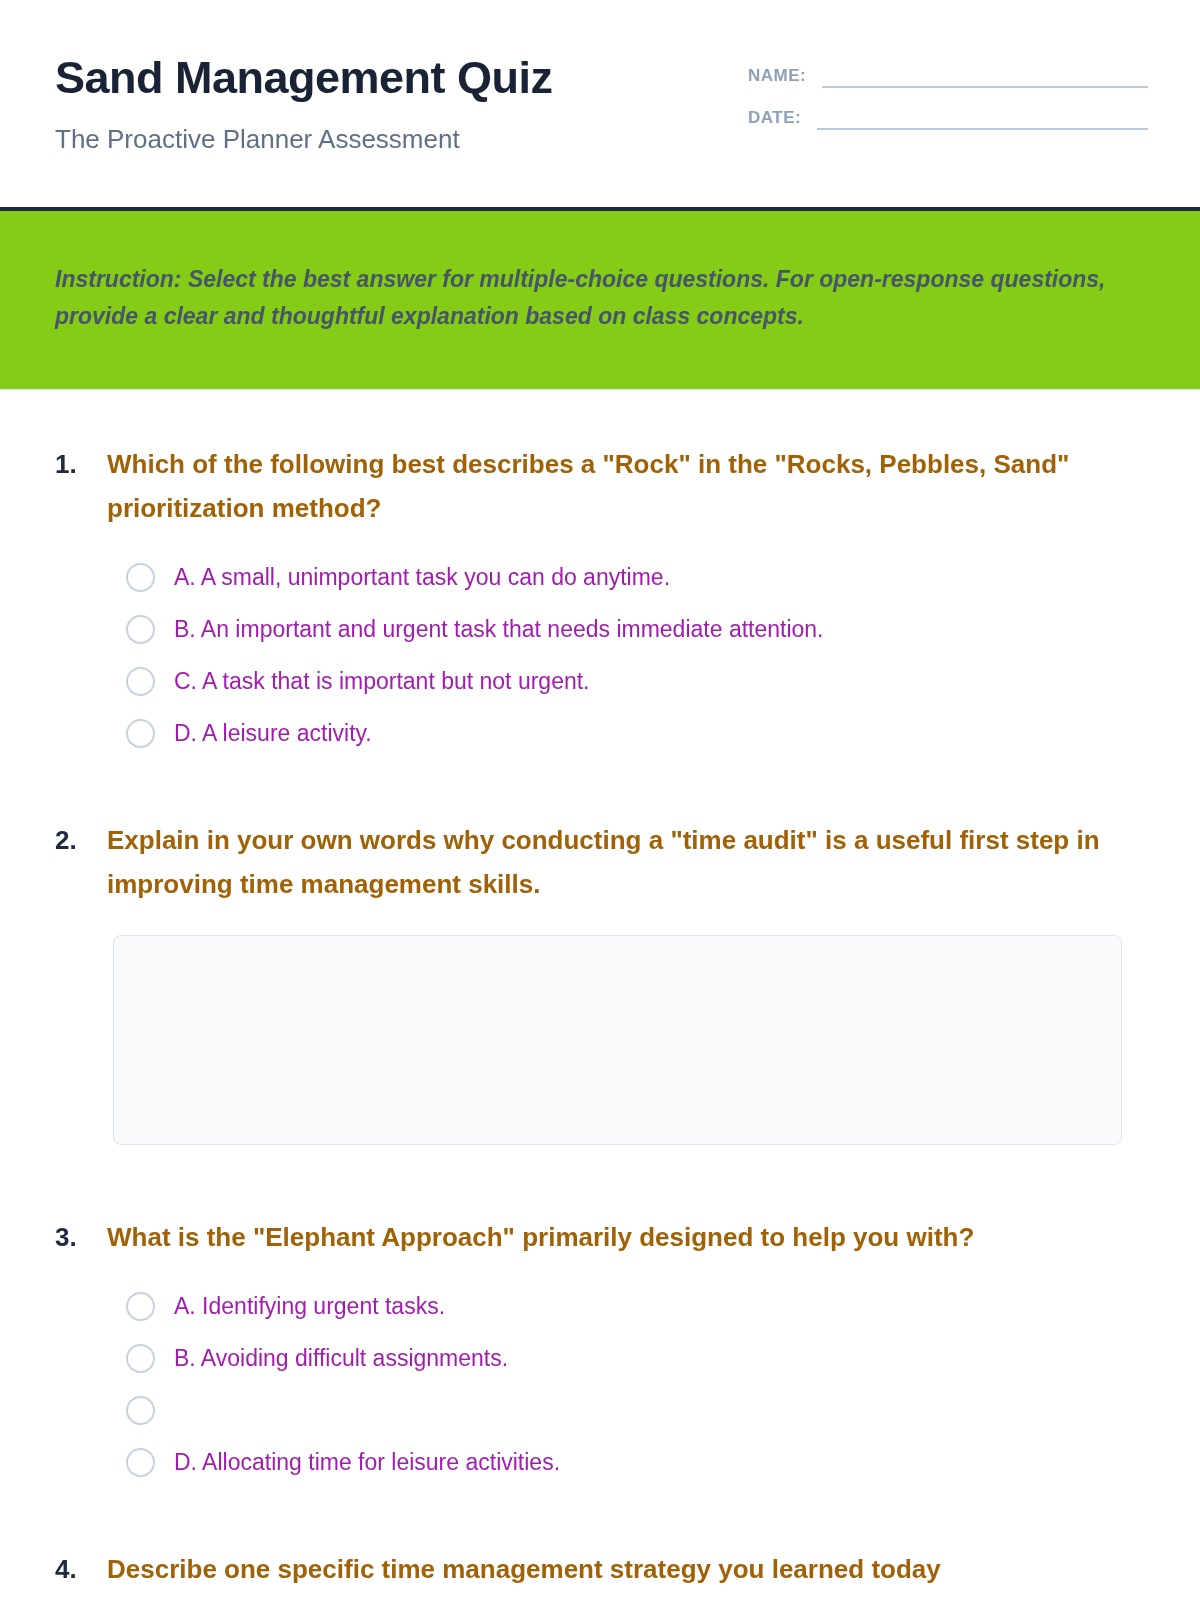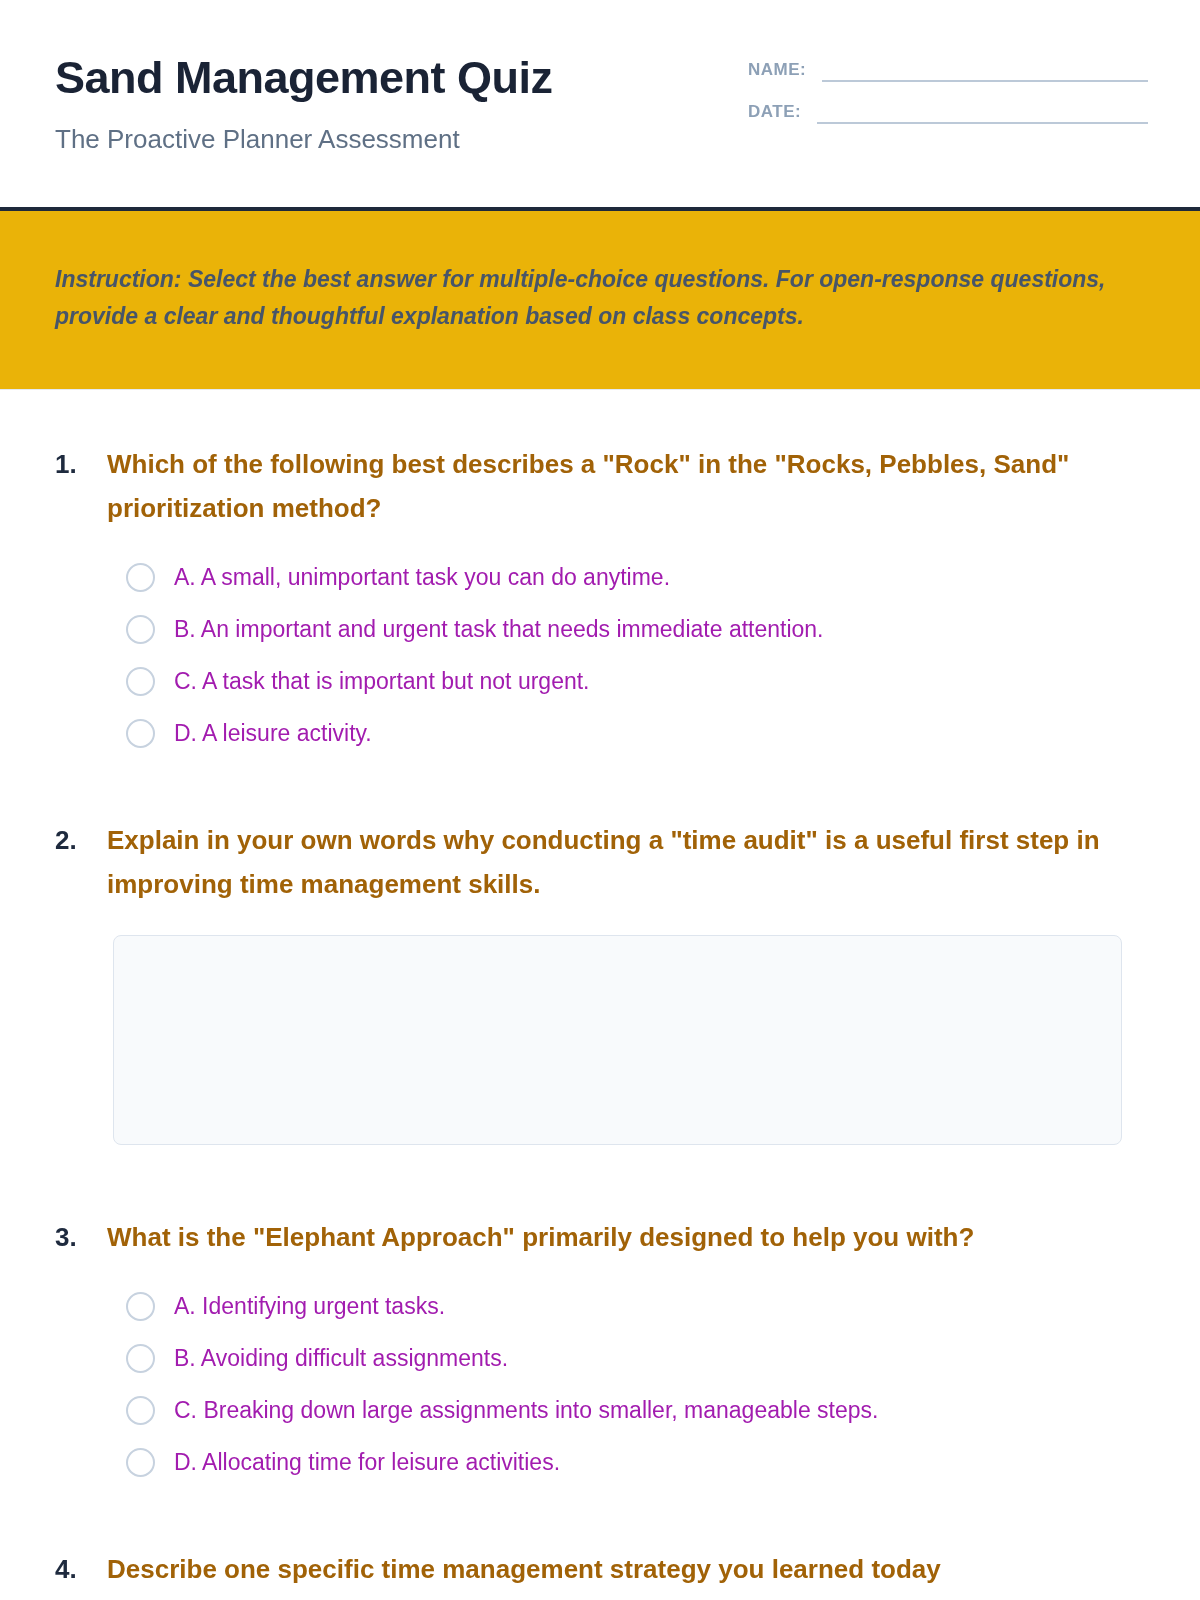--- a/index.html
+++ b/index.html
@@ -10,31 +10,31 @@
     -webkit-font-smoothing:antialiased;
   }
   
   .header { display:flex; justify-content:space-between; padding:52px 52px 0 55px; }
   .title {
     font-size:45px; line-height:52px; font-weight:800;
     letter-spacing:-0.5px; color:#1a2335;
   }
   .subtitle { margin-top:18px; font-size:26px; line-height:34px; font-weight:500; color:#5f7085; }
   .header-fields { width:400px; padding-top:6px; flex:none; }
-  .field-row { display:flex; align-items:flex-start; height:30px; }
+  .field-row { display:flex; align-items:flex-end; height:30px; }
   .field-row + .field-row { margin-top:12px; }
   .field-label {
     font-size:17px; font-weight:700; letter-spacing:0.5px;
     color:#8da0b6; line-height:24px; flex:none;
   }
   .field-line { flex:1; margin-left:16px; height:24px; border-bottom:2px solid #bcc9d8; }
   
   .divider { margin-top:51px; height:4px; background:#1e293b; }
   .instruction {
-    height:179px; background:#eab308; border-bottom:1px solid #e4eaf1;
+    height:179px; background:#84cc16; border-bottom:1px solid #e4eaf1;
     padding:50px 60px 0 55px;
   }
   .instruction p {
     font-style:italic; font-weight:600; font-size:23px; line-height:37px;
     color:#475569; max-width:1060px;
   }
   
   .questions { padding:0 78px 0 55px; }
   .question-block { margin-top:70px; }
   .question-block:first-child { margin-top:52px; }
@@ -125,21 +125,20 @@
           <div class="option-row">
             <span class="radio"></span>
             <span class="option-label">A. Identifying urgent tasks.</span>
           </div>
           <div class="option-row">
             <span class="radio"></span>
             <span class="option-label">B. Avoiding difficult assignments.</span>
           </div>
           <div class="option-row">
             <span class="radio"></span>
-            <span class="option-label">C. Breaking down large assignments into smaller, manageable steps.</span>
           </div>
           <div class="option-row">
             <span class="radio"></span>
             <span class="option-label">D. Allocating time for leisure activities.</span>
           </div>
         </div>
       </section>
       <section class="question-block">
         <div class="q-row">
           <div class="q-num">4.</div>

